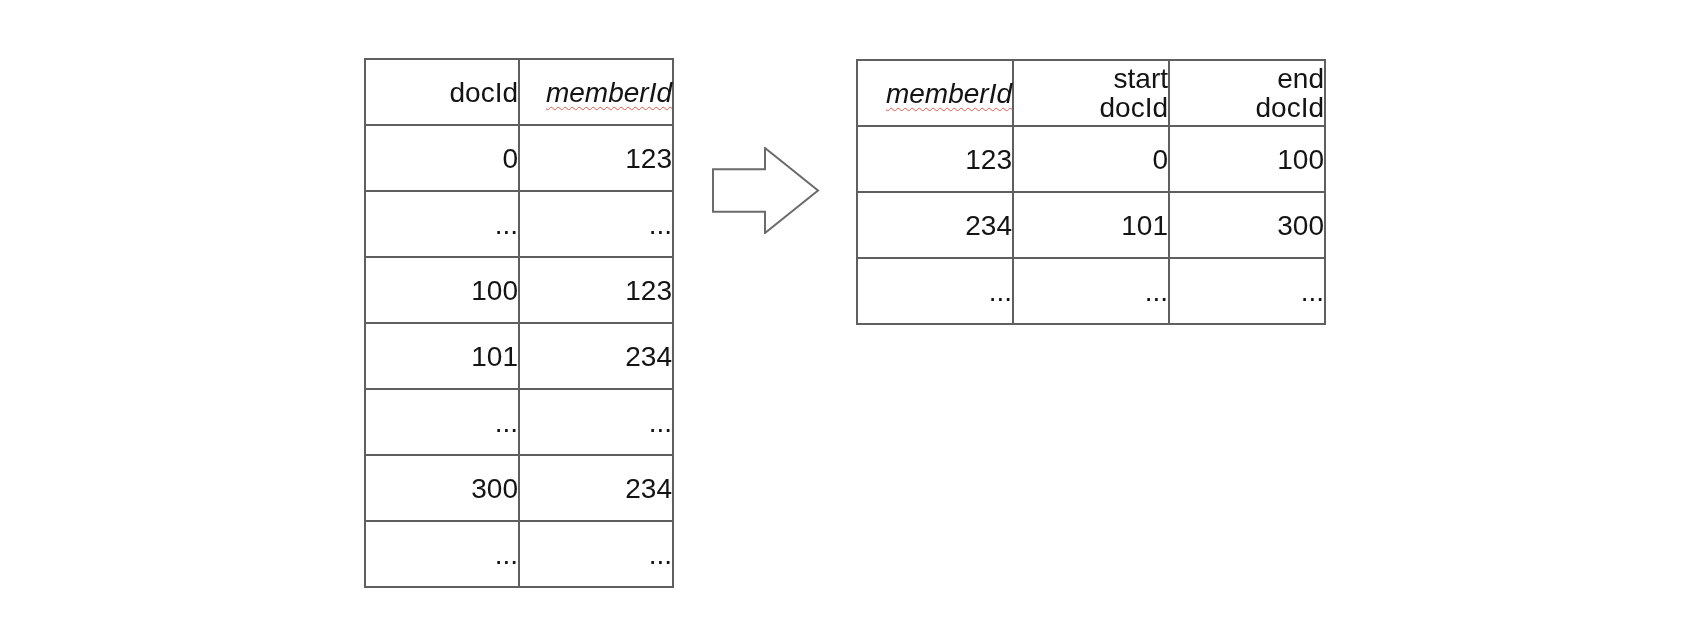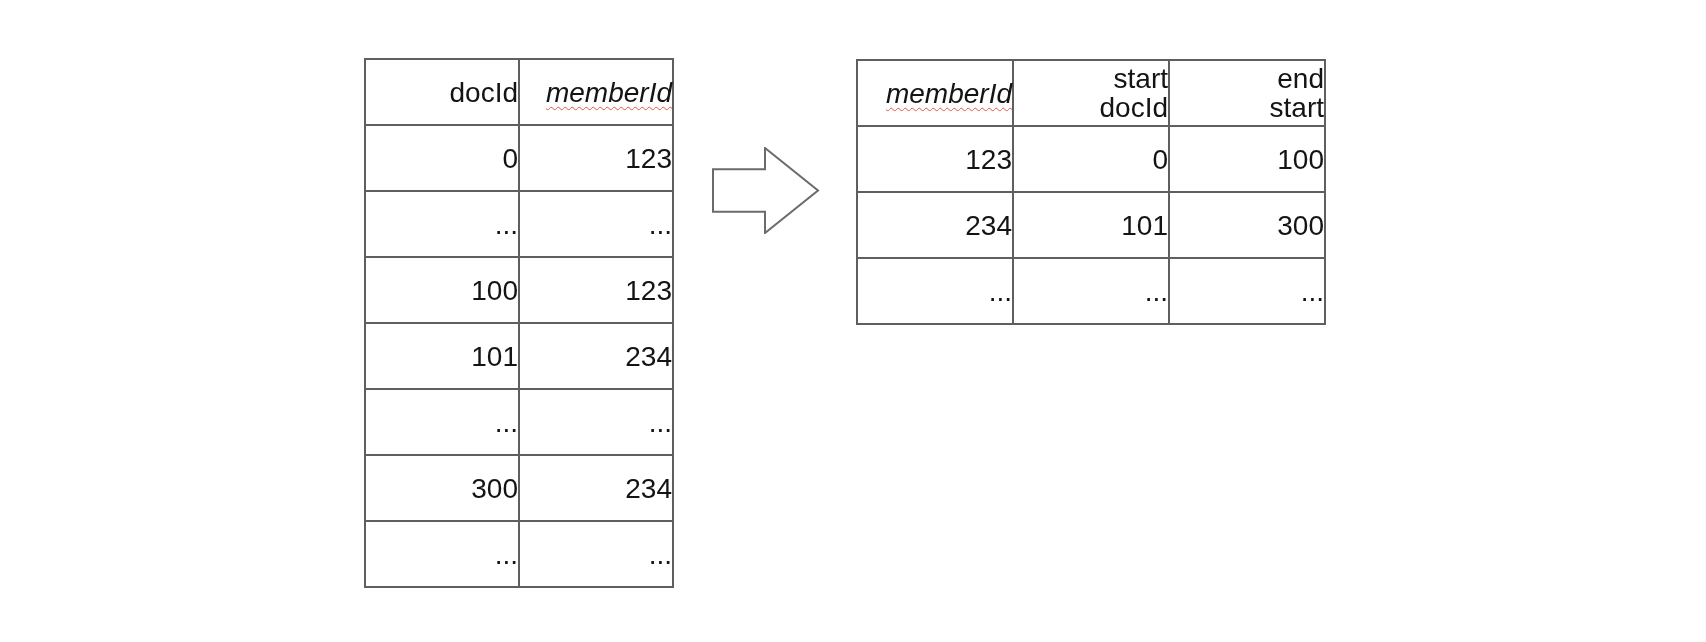--- a/index.html
+++ b/index.html
@@ -92,21 +92,21 @@
     </svg>
   </div>
 
   <table class="tbl-right">
     <thead>
       <tr>
         <th class="squiggle">memberId</th>
         <th>start
 docId</th>
         <th>end
-start</th>
+docId</th>
       </tr>
     </thead>
     <tbody>
       <tr>
         <td>123</td>
         <td>0</td>
         <td>100</td>
       </tr>
       <tr>
         <td>234</td>

